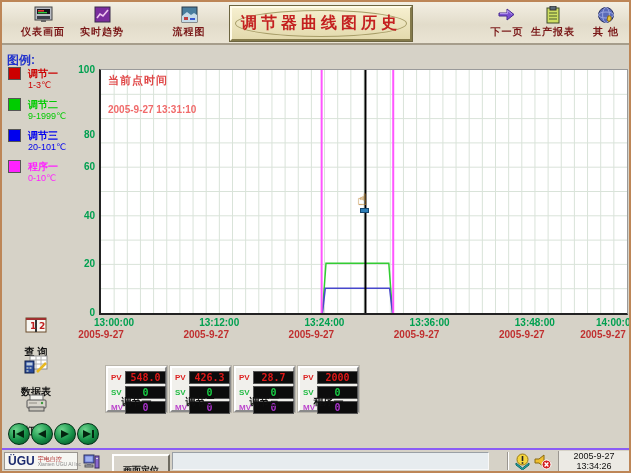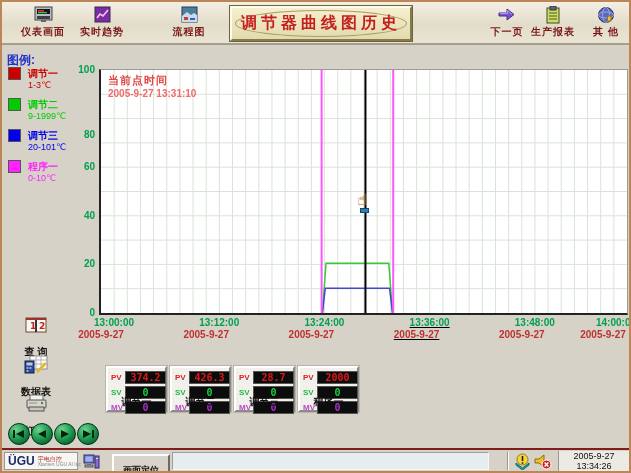--- a/index.html
+++ b/index.html
@@ -29,21 +29,21 @@
   .lg-sq{position:absolute;left:1px;top:1px;width:13px;height:13px;border:1px solid #555;}
   .lg-name{position:absolute;left:21px;top:1px;font-size:10px;font-weight:bold;white-space:nowrap;}
   .lg-range{position:absolute;left:21px;top:14px;font-size:9px;white-space:nowrap;}
 
   
   .plot{position:absolute;left:97px;top:67px;width:529px;height:246px;background:#ffffff;
         border-style:solid;border-width:1px 1px 2px 2px;border-color:#9a9a9a #9a9a9a #222 #222;}
   .plot svg{display:block;}
   .anno{position:absolute;left:106px;top:71px;z-index:5;pointer-events:none;}
   .anno-label{font-size:11px;font-weight:bold;color:#e04848;letter-spacing:1px;}
-  .anno-time{font-size:10px;font-weight:bold;color:#f06a6a;margin-top:0;}
+  .anno-time{font-size:10px;font-weight:bold;color:#f06a6a;margin-top:16px;}
   .ytick{position:absolute;left:60px;width:33px;text-align:right;font-size:10px;font-weight:bold;color:#00a050;}
   .xtick{position:absolute;top:315px;width:56px;text-align:center;}
   .xt-time{font-size:10px;font-weight:bold;color:#00a050;white-space:nowrap;margin-left:21px;}
   .xt-date{font-size:10px;font-weight:bold;color:#c03030;white-space:nowrap;margin-top:1px;}
   .hand{position:absolute;z-index:6;font-size:16px;color:#d89030;cursor:grab;line-height:1;
         text-shadow:0 0 1px #7a5510;}
   .hand-cuff{position:absolute;z-index:6;width:9px;height:5px;background:#2d7fb8;border:1px solid #14476e;}
 
   
   .side-btn{position:absolute;left:12px;width:44px;text-align:center;cursor:pointer;}
@@ -62,21 +62,21 @@
   .p-disp.pv{color:#e01818}.p-disp.sv{color:#18cc44}.p-disp.mv{color:#a832c8}
   .p-title{position:absolute;left:0;bottom:1px;width:100%;text-align:center;font-size:10px;font-weight:bold;color:#111;}
 
   
   .nav-btn{position:absolute;top:421px;width:22px;height:22px;border-radius:50%;cursor:pointer;
            background:radial-gradient(circle at 35% 28%,#6cd48c,#169148 55%,#04441f);
            border:1px solid #023016;display:flex;align-items:center;justify-content:center;}
 
   
   .taskbar{position:absolute;left:0;top:446px;width:627px;height:23px;background:#d6d2c7;
-           border-top:2px solid #7f1d1d;}
+           border-top:2px solid #8b5cf6;}
   .logo-box{position:absolute;left:2px;top:2px;width:74px;height:18px;background:#f6f6f2;
             border:1px solid #9a9690;display:flex;align-items:center;padding-left:3px;}
   .logo-text{font-size:12px;font-weight:bold;color:#1a2a6e;letter-spacing:0;}
   .logo-lines{margin-left:3px;line-height:1;}
   .logo-l1{font-size:6px;color:#b03030;white-space:nowrap;}
   .logo-l2{font-size:5px;color:#888;white-space:nowrap;}
   .locate-btn{position:absolute;left:110px;top:4px;height:15px;padding:9px 9px;background:#d8d4cb;
               border:2px solid;border-color:#ffffff #6e6a60 #6e6a60 #ffffff;font-size:9px;font-weight:bold;
               color:#111;line-height:11px;cursor:pointer;}
   .tb-trough{position:absolute;left:170px;top:2px;width:317px;height:18px;background:#e7ecef;
@@ -269,21 +269,21 @@
         <div class="xt-date">2005-9-27</div>
       </div>
       <div class="xtick" style="left: 176.2px;">
         <div class="xt-time">13:12:00</div>
         <div class="xt-date">2005-9-27</div>
       </div>
       <div class="xtick" style="left: 281.4px;">
         <div class="xt-time">13:24:00</div>
         <div class="xt-date">2005-9-27</div>
       </div>
-      <div class="xtick" style="left: 386.6px; text-decoration: underline;">
+      <div class="xtick" style="left: 386.6px;">
         <div class="xt-time">13:36:00</div>
         <div class="xt-date">2005-9-27</div>
       </div>
       <div class="xtick" style="left: 491.8px;">
         <div class="xt-time">13:48:00</div>
         <div class="xt-date">2005-9-27</div>
       </div>
       <div class="xtick" style="left: 573px;">
         <div class="xt-time">14:00:00</div>
         <div class="xt-date">2005-9-27</div>
@@ -333,21 +333,21 @@
           <circle cx="17" cy="9" r="1.2" fill="#3a9a3a"></circle>
           <rect x="4" y="8" width="8" height="2" fill="#b5b1a8"></rect>
         </svg>
     </span>
     <span class="sb-label">打 印</span>
   </div>
 
   <div class="panel" style="left:104px">
     <div class="p-row" style="top:3px">
         <span class="p-lab pv">PV</span>
-        <span class="p-disp pv">374.2</span>
+        <span class="p-disp pv">548.0</span>
       </div>
     <div class="p-row" style="top:18px">
         <span class="p-lab sv">SV</span>
         <span class="p-disp sv">0</span>
       </div>
     <div class="p-row" style="top:33px">
         <span class="p-lab mv">MV</span>
         <span class="p-disp mv">0</span>
       </div>
     <div class="p-title">调节一</div>

